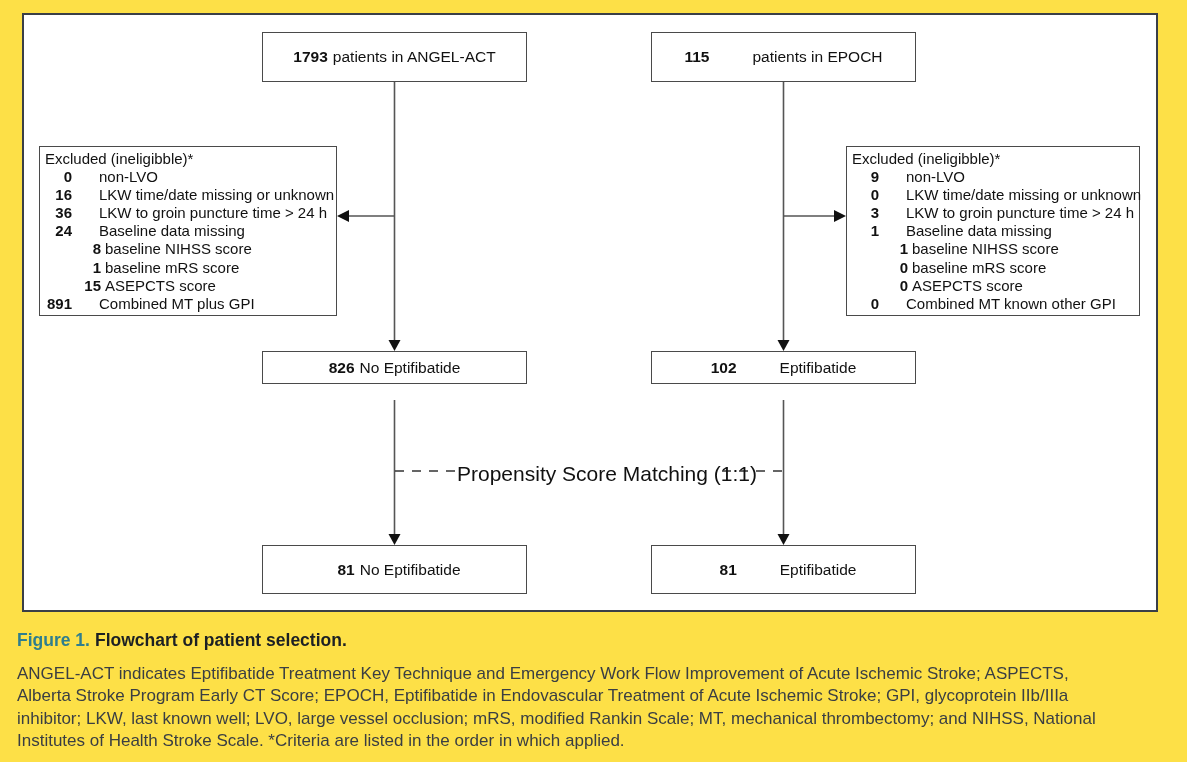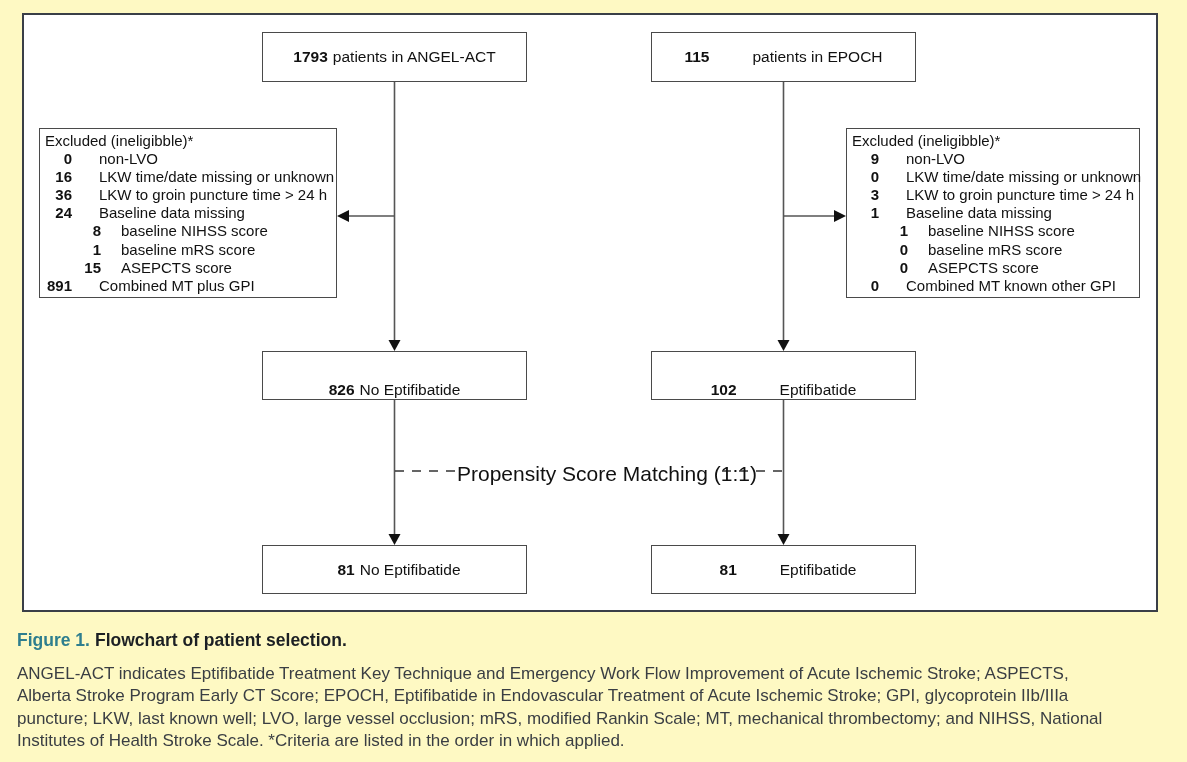--- a/index.html
+++ b/index.html
@@ -1,20 +1,20 @@
 <!DOCTYPE html>
 <html><head>
 <meta charset="utf-8">
 <style>
   html, body { margin: 0; padding: 0; background: #ffffff; }
   #page {
     position: relative;
     width: 1187px;
     height: 762px;
-    background: #fef9c3;
+    background: #fde047;
     font-family: "Liberation Sans", sans-serif;
     color: #111111;
     overflow: hidden;
   }
   
   .frame {
     position: absolute;
     left: 22px; top: 13px;
     width: 1136px; height: 599px;
     border: 2px solid #3a3f47;
@@ -35,47 +35,47 @@
     box-sizing: border-box;
     background: #ffffff;
     display: flex;
     align-items: center;
     justify-content: center;
     font-size: 15.5px;
     white-space: nowrap;
     z-index: 2;
   }
   .row-top { top: 32px; }
-  .row-mid { top: 351px; height: 49px; align-items: flex-end; }
+  .row-mid { top: 351px; height: 33px; }
   .row-bot { top: 545px; height: 49px; padding-left: 9px; }
   .col-left { left: 262px; }
   .col-right { left: 651px; gap: 38px; }
   .cnt { font-weight: bold; margin-right: 5px; }
   
   .xbox {
     position: absolute;
-    top: 128px;
+    top: 146px;
     height: 170px;
     border: 1.5px solid #4a4a4a;
     box-sizing: border-box;
     background: #ffffff;
     font-size: 15px;
     line-height: 18.1px;
     padding: 3px 4px 0 5px;
     white-space: nowrap;
     z-index: 2;
   }
   .xbox-left { left: 39px; width: 298px; }
   .xbox-right { left: 846px; width: 294px; }
   .xtitle { }
   .xrow { display: flex; }
   .xrow .num { width: 27px; text-align: right; font-weight: bold; flex: none; }
   .xrow .lbl { margin-left: 27px; }
   .xrow.sub .num { width: 56px; }
-  .xrow.sub .lbl { margin-left: 20px; text-align: right; }
+  .xrow.sub .lbl { margin-left: 4px; text-align: right; }
   
   .matching {
     position: absolute;
     left: 457px; top: 462px;
     width: 265px;
     text-align: center;
     font-size: 21px;
     background: #ffffff;
     z-index: 2;
     white-space: nowrap;
@@ -216,18 +216,18 @@
       <span>Eptifibatide</span>
   </div>
 
   <div class="caption">
     <div class="caption-head">
       <span class="figure-label">Figure 1.</span><span>Flowchart of patient selection.</span>
     </div>
     <div class="caption-body">
       <div class="caption-line">ANGEL-ACT indicates Eptifibatide Treatment Key Technique and Emergency Work Flow Improvement of Acute Ischemic Stroke; ASPECTS,</div>
       <div class="caption-line">Alberta Stroke Program Early CT Score; EPOCH, Eptifibatide in Endovascular Treatment of Acute Ischemic Stroke; GPI, glycoprotein IIb/IIIa</div>
-      <div class="caption-line">puncture; LKW, last known well; LVO, large vessel occlusion; mRS, modified Rankin Scale; MT, mechanical thrombectomy; and NIHSS, National</div>
+      <div class="caption-line">inhibitor; LKW, last known well; LVO, large vessel occlusion; mRS, modified Rankin Scale; MT, mechanical thrombectomy; and NIHSS, National</div>
       <div class="caption-line">Institutes of Health Stroke Scale. *Criteria are listed in the order in which applied.</div>
     </div>
   </div>
 
 </div>
 
 </body></html>

